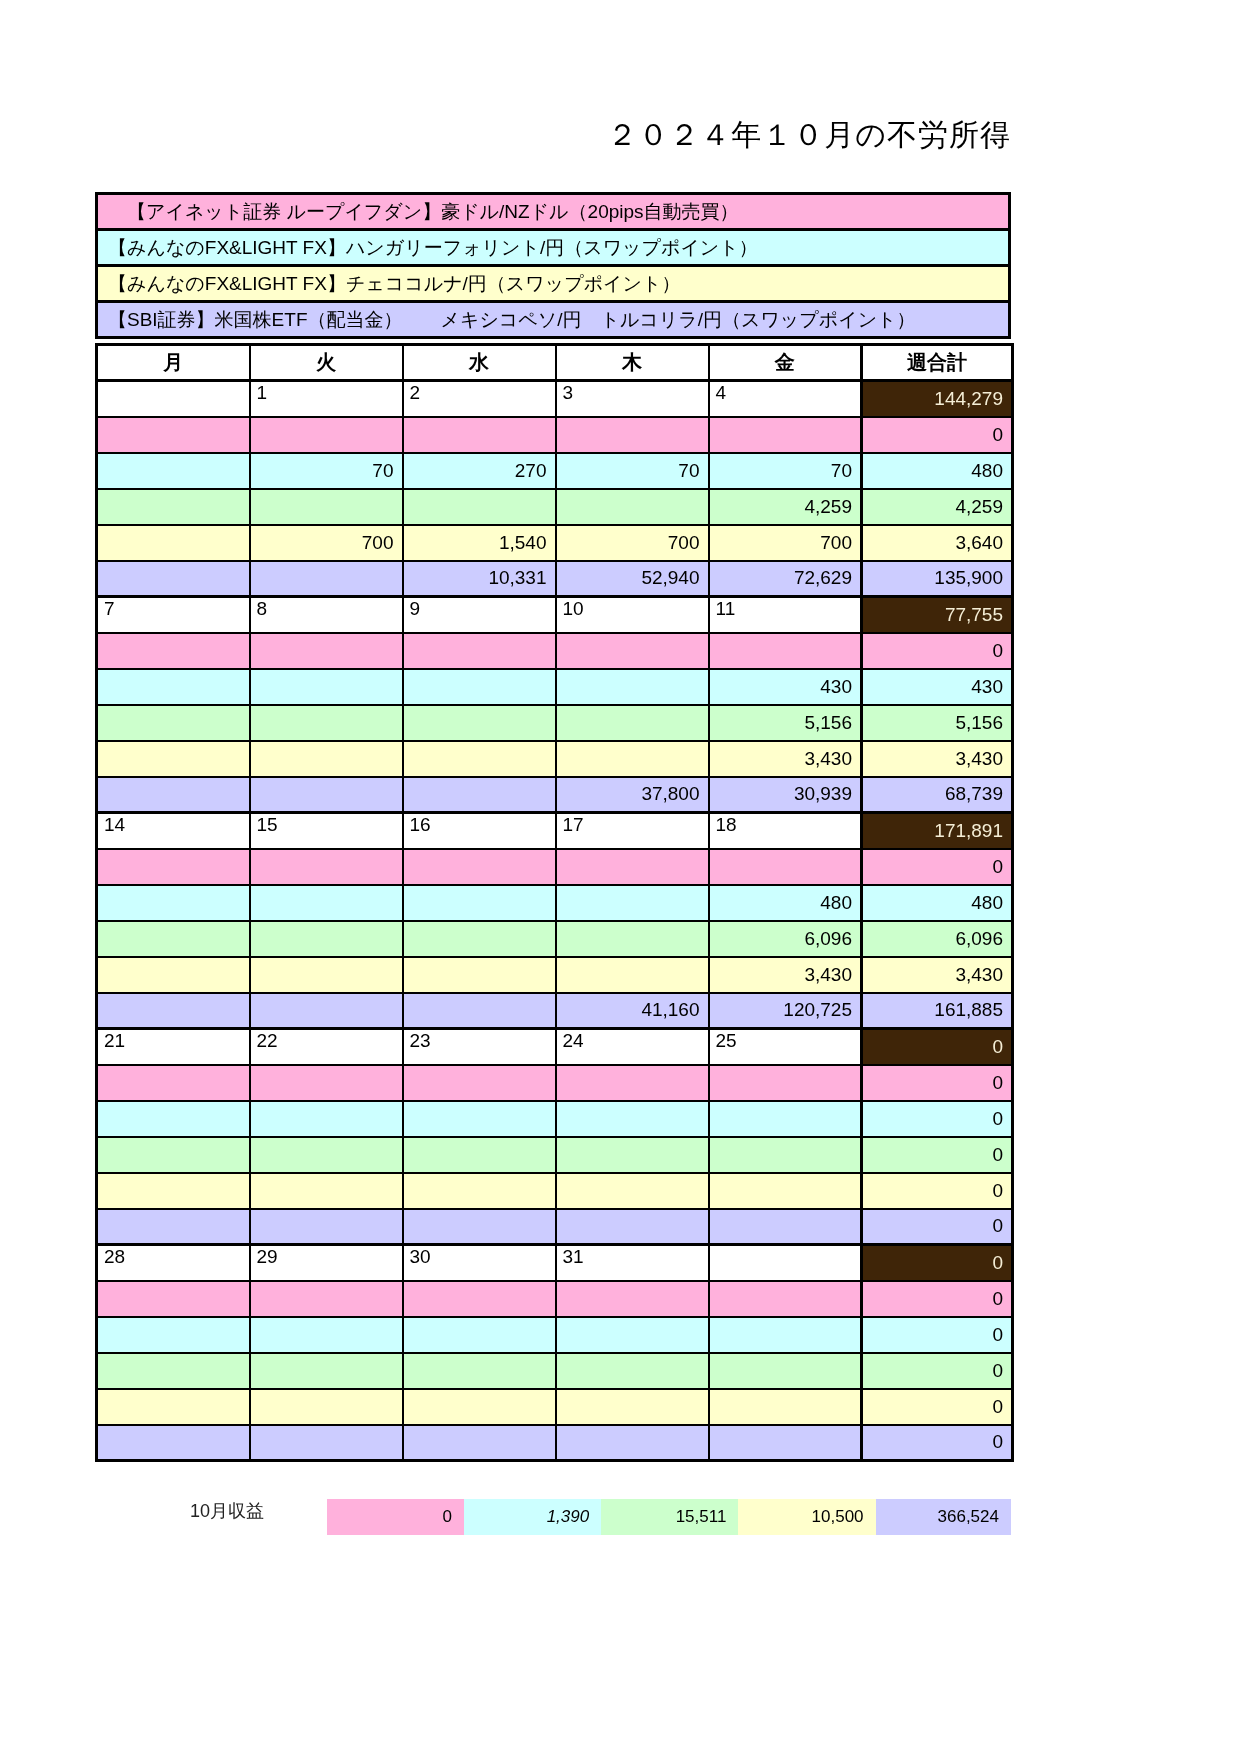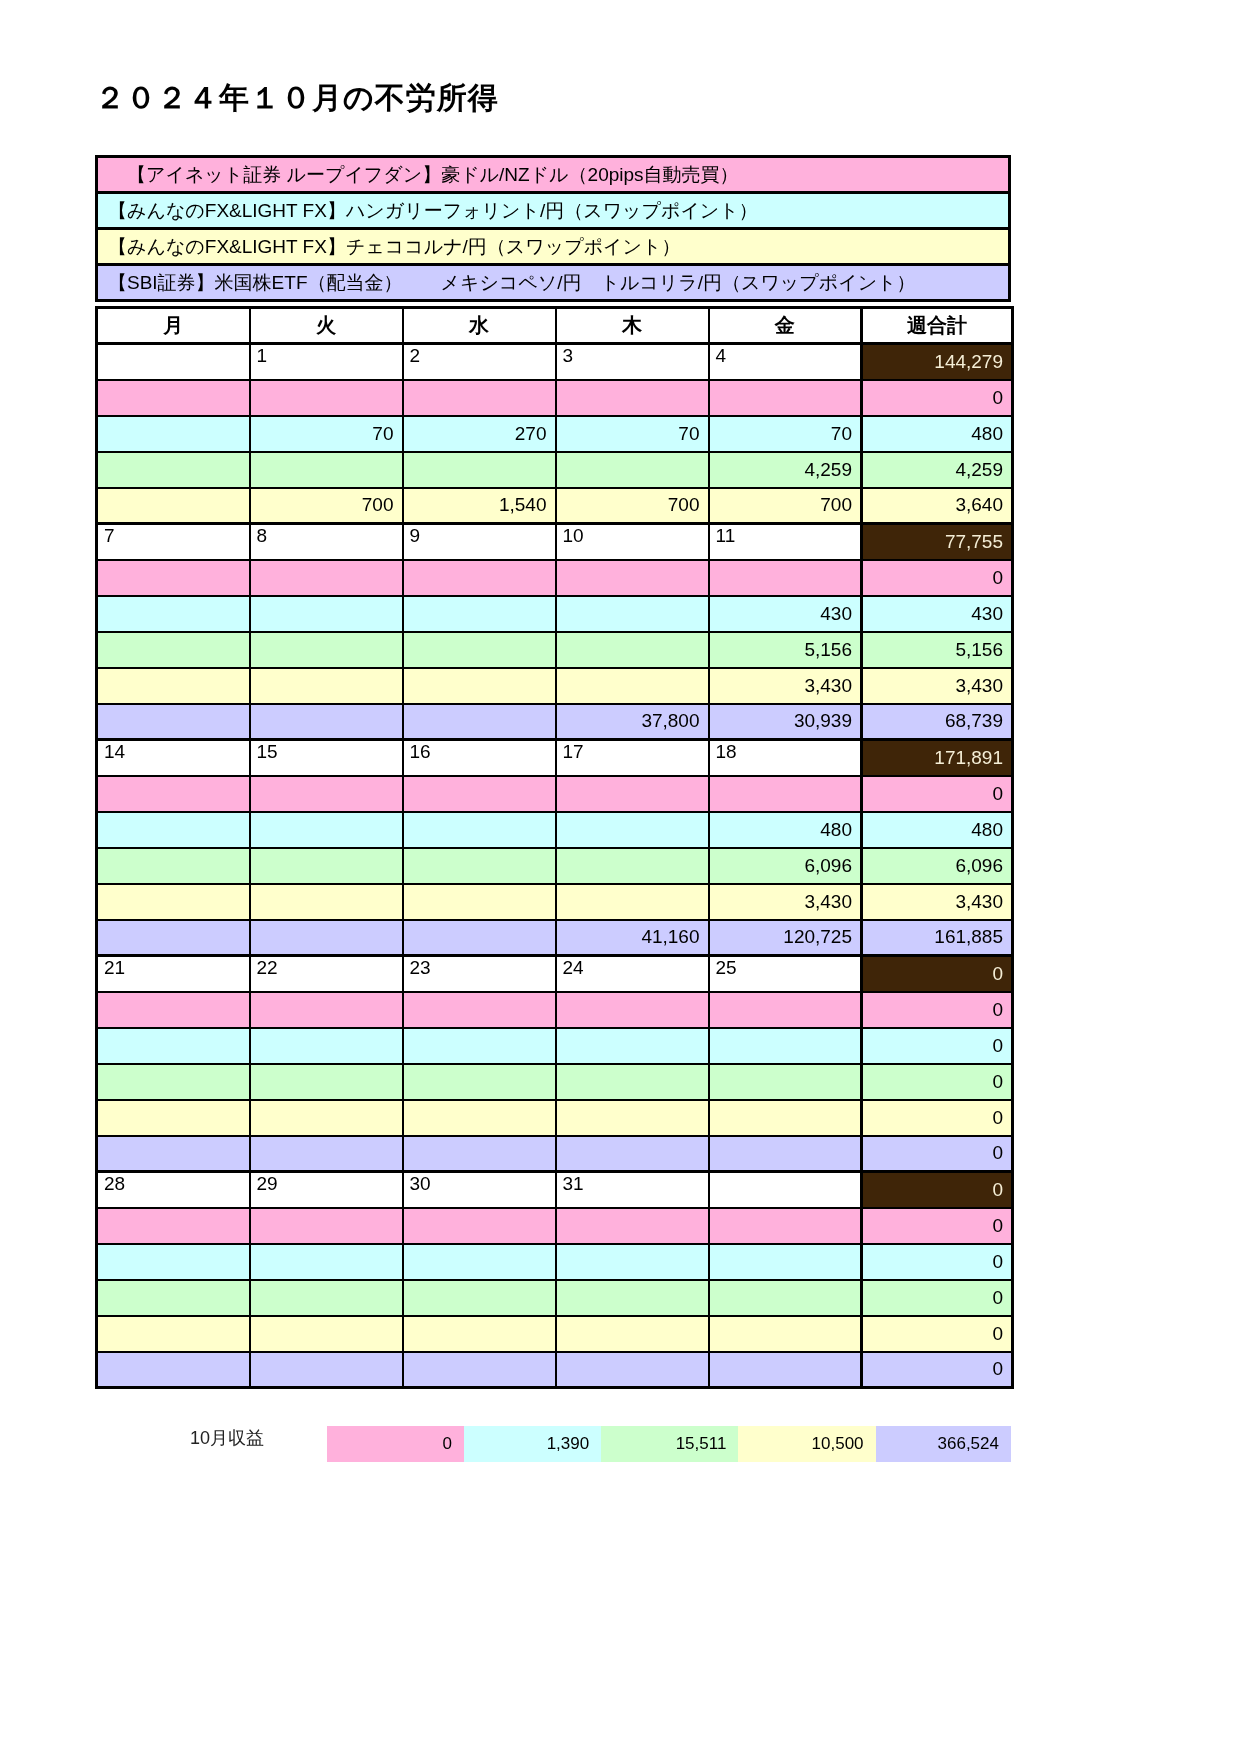--- a/index.html
+++ b/index.html
@@ -7,24 +7,24 @@
     margin: 0; padding: 0;
     width: 1240px; height: 1754px;
     background: #ffffff;
     font-family: "Liberation Sans", sans-serif;
     color: #000;
   }
   .sheet { margin-left: 95px; width: 916px; }
 
   .page-title {
     margin: 0;
-    padding-top: 78px;
-    text-align: left;
+    padding-top: 115px;
+    text-align: right;
     font-size: 30px;
-    font-weight: bold;
+    font-weight: normal;
     letter-spacing: 1px;
   }
 
   
   .legend { margin-top: 36px; }
   .legend-row {
     height: 39px;
     line-height: 33px;
     border: 3px solid #000;
     margin-top: -3px;
@@ -99,21 +99,21 @@
   .summary-cell {
     width: 152px;
     height: 36px;
     line-height: 36px;
     text-align: right;
     padding-right: 12px;
     font-size: 17px;
   }
   .summary-cell:last-child { width: 150px; }
   .summary-cell.pink   { background: var(--pink); }
-  .summary-cell.cyan   { background: var(--cyan); }
+  .summary-cell.cyan   { background: var(--cyan); font-style: italic; }
   .summary-cell.green  { background: var(--green); }
   .summary-cell.yellow { background: var(--yellow); }
   .summary-cell.purple { background: var(--purple); }
 </style>
 </head>
 <body style="--pink: #ffb1dc; --cyan: #ccffff; --green: #ccffcc; --yellow: #ffffcc; --purple: #ccccff; --brown: #3f2508; --cream: #f5eed6;">
 
 <div class="sheet">
 
   <h1 class="page-title">２０２４年１０月の不労所得</h1>
@@ -178,20 +178,28 @@
           <td class="row-total-cell">4,259</td>
         </tr>
         <tr class="series-row yellow">
           <td class="value-cell"></td>
           <td class="value-cell">700</td>
           <td class="value-cell">1,540</td>
           <td class="value-cell">700</td>
           <td class="value-cell">700</td>
           <td class="row-total-cell">3,640</td>
         </tr>
+        <tr class="series-row purple">
+          <td class="value-cell"></td>
+          <td class="value-cell"></td>
+          <td class="value-cell">10,331</td>
+          <td class="value-cell">52,940</td>
+          <td class="value-cell">72,629</td>
+          <td class="row-total-cell">135,900</td>
+        </tr>
         <tr class="day-row">
           <td class="day-cell">7</td>
           <td class="day-cell">8</td>
           <td class="day-cell">9</td>
           <td class="day-cell">10</td>
           <td class="day-cell">11</td>
           <td class="week-total-cell">77,755</td>
         </tr>
         <tr class="series-row pink">
           <td class="value-cell"></td>

